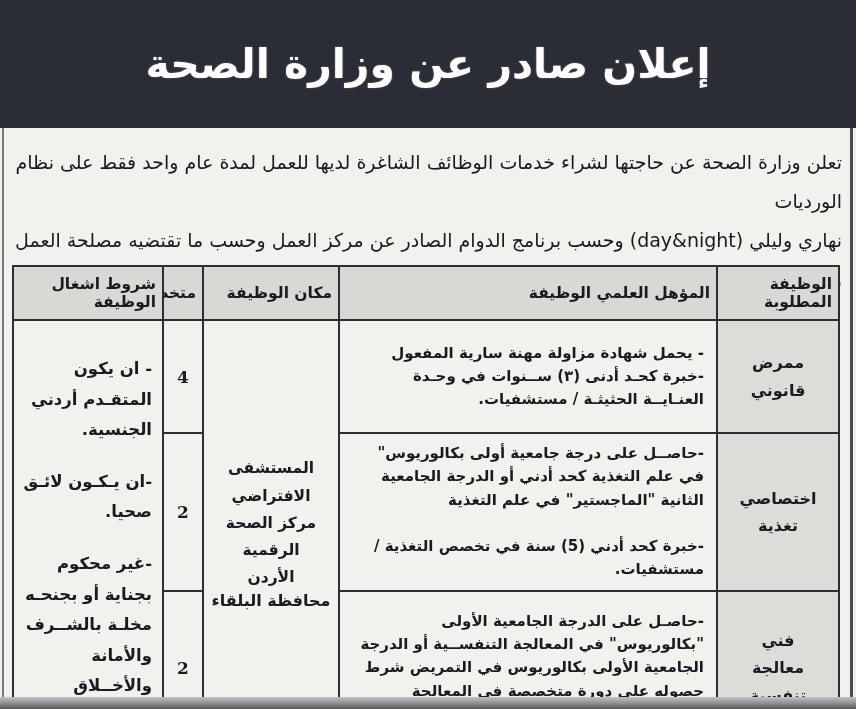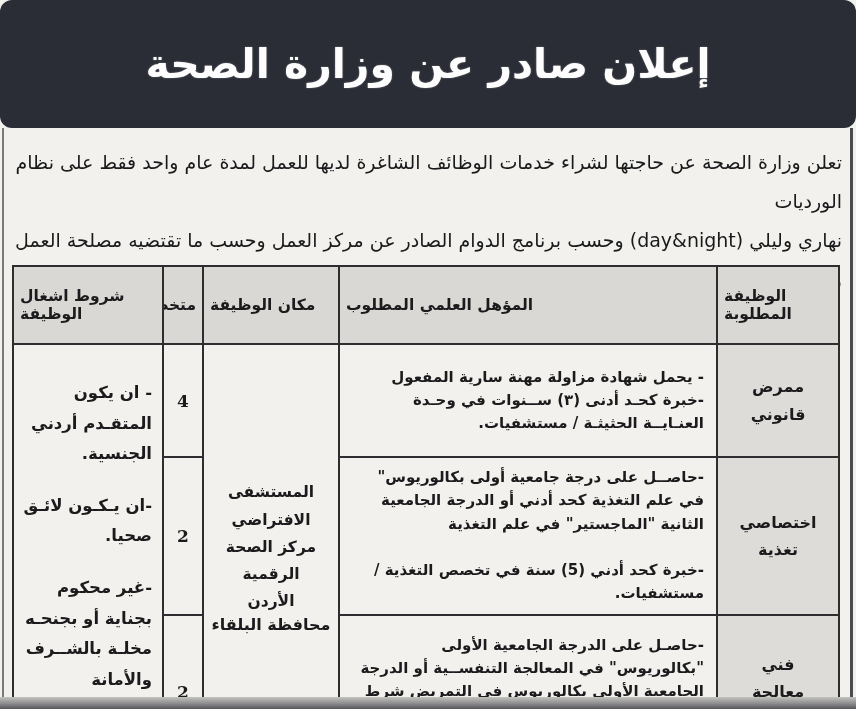--- a/index.html
+++ b/index.html
@@ -19,21 +19,20 @@
   
   .banner {
     position: absolute;
     top: 0; left: 0;
     width: 856px;
     height: 128px;
     background: #2a2d35;
     display: flex;
     align-items: center;
     justify-content: center;
-    border-radius: 12px;
   }
   .banner-title {
     color: #fdfdfd;
     font-size: 41px;
     font-weight: 700;
     letter-spacing: 0;
     text-shadow: 0 0 2px rgba(255,255,255,.35);
   }
 
   
@@ -68,22 +67,22 @@
     overflow: hidden;
   }
   .jobs-table thead tr { height: 52px; }
   .jobs-table .row-1 { height: 113px; }
   .jobs-table .row-2 { height: 135px; }
   .jobs-table .row-3 { height: 155px; }
 
   .jobs-table th {
     background: #d9d8d4;
     font-size: 15.5px;
-    text-align: left;
-    padding: 20px 6px;
+    text-align: right;
+    padding: 8px 6px;
     margin-left: 28px;
   }
   td.position-cell {
     background: #dddcd8;
     font-size: 16px;
     text-align: center;
     white-space: pre-line;
     padding: 4px 18px;
     line-height: 1.7;
   }
@@ -148,21 +147,21 @@
     <colgroup>
       <col style="width:122px">
       <col style="width:378px">
       <col style="width:136px">
       <col style="width:40px">
       <col style="width:150px">
     </colgroup>
     <thead>
       <tr>
         <th>الوظيفة المطلوبة</th>
-        <th>المؤهل العلمي المطلوب</th>
+        <th>المؤهل العلمي الوظيفة</th>
         <th>مكان الوظيفة</th>
         <th>متخصصة</th>
         <th>شروط اشغال الوظيفة</th>
       </tr>
     </thead>
     <tbody>
       <tr class="row-1">
         <td class="position-cell">ممرض قانوني</td>
         <td class="qualification-cell">- يحمل شهادة مزاولة مهنة سارية المفعول
 -خبرة كحـد أدنى (٣) ســنوات في وحـدة العنـايــة الحثيثـة / مستشفيات.</td>

